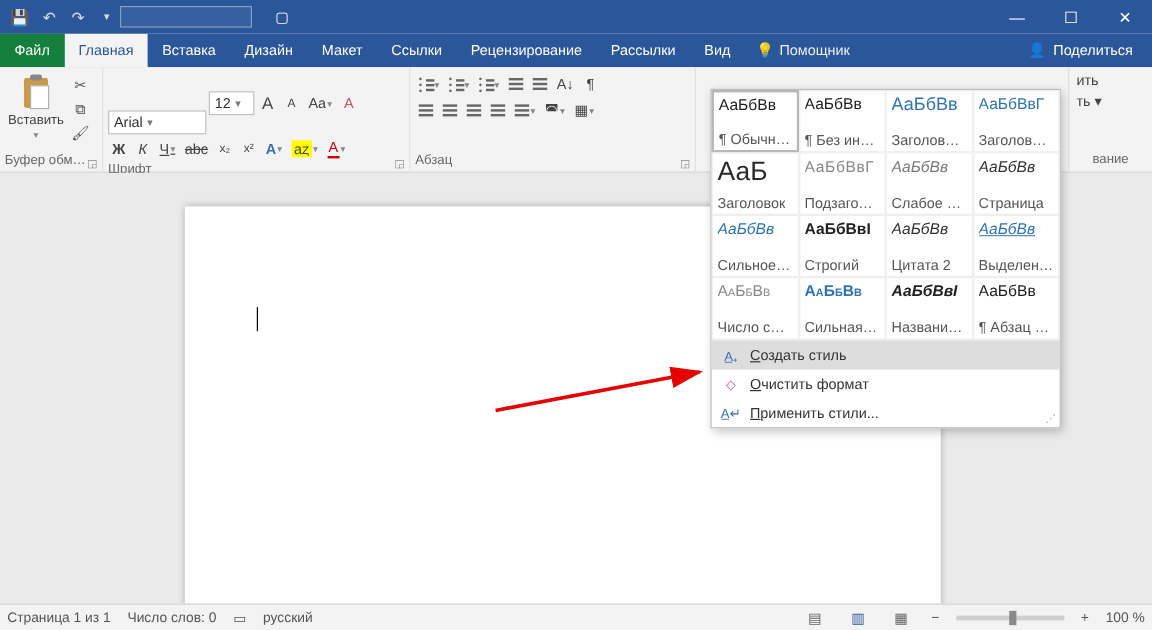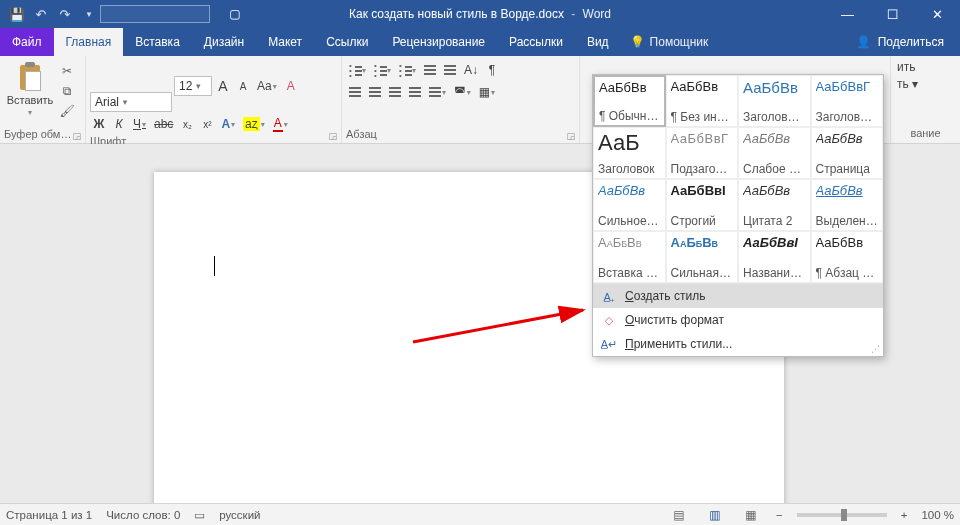--- a/index.html
+++ b/index.html
@@ -14,21 +14,21 @@
   .title .sep { margin: 0 4px; opacity: .7; }
   .title .app { color: #fff; opacity: .9; }
   .wincontrols { margin-left: auto; display: flex; }
   .wincontrols .wc { width: 45px; height: 28px; display: flex; align-items: center; justify-content: center; color: #fff; font-size: 13px; }
   .userbox { width: 110px; height: 18px; margin-right: 10px; border: 1px solid rgba(255,255,255,.4); background: rgba(255,255,255,.05); }
   .ribbonctl { width: 30px; height: 28px; display: flex; align-items: center; justify-content: center; color: #fff; font-size: 12px; }
 
   
   .tabs { background: #2b579a; color: #fff; height: 28px; display: flex; align-items: stretch; font-size: 12px; }
   .tab { padding: 0 12px; display: flex; align-items: center; cursor: default; }
-  .tab.file { background: #6d28d9; }
+  .tab.file { background: #15803d; }
   .tab.active { background: #f3f3f3; color: #2b579a; }
   .tellme { display: flex; align-items: center; gap: 4px; padding: 0 10px; opacity: .9; }
   .share { margin-left: auto; display: flex; align-items: center; gap: 6px; padding: 0 16px; }
 
   
   .ribbon { background: #f3f3f3; height: 88px; border-bottom: 1px solid #d4d4d4; display: flex; font-size: 11px; color: #444; position: relative; }
   .group { border-right: 1px solid #e1e1e1; display: flex; flex-direction: column; height: 100%; padding: 2px 4px 0 4px; position: relative; }
   .group-body { flex: 1; display: flex; align-items: flex-start; gap: 2px; padding-top: 2px; }
   .group-label { text-align: left; color: #666; font-size: 11px; height: 16px; line-height: 14px; position: relative; }
   .dlaunch { position: absolute; right: 2px; bottom: 1px; width: 12px; height: 12px; font-size: 9px; color: #888; display: flex; align-items: center; justify-content: center; }
@@ -99,25 +99,20 @@
 </head>
 <body>
 
 <div class="titlebar">
   <div class="qat">
     <div class="ico">💾</div>
     <div class="ico">↶</div>
     <div class="ico">↷</div>
     <div class="ico" style="font-size:9px;">▾</div>
   </div>
-  <div class="title">
-    <span class="doc">Как создать новый стиль в Ворде.docx</span>
-    <span class="sep">-</span>
-    <span class="app">Word</span>
-  </div>
   <div class="userbox"></div>
   <div class="ribbonctl">▢</div>
   <div class="wincontrols">
     <div class="wc">—</div>
     <div class="wc">☐</div>
     <div class="wc">✕</div>
   </div>
 </div>
 
 <div class="tabs">
@@ -333,21 +328,21 @@
       <div class="style-cell">
         <div class="style-preview" style="color:#333;font-style:italic;">АаБбВв</div>
         <div class="style-name">Цитата 2</div>
       </div>
       <div class="style-cell">
         <div class="style-preview" style="color:#2e74b5;font-style:italic;text-decoration:underline;">АаБбВв</div>
         <div class="style-name">Выделен…</div>
       </div>
       <div class="style-cell">
         <div class="style-preview" style="color:#888;font-variant:small-caps;">АаБбВв</div>
-        <div class="style-name">Вставка с…</div>
+        <div class="style-name">Число с…</div>
       </div>
       <div class="style-cell">
         <div class="style-preview" style="color:#2e74b5;font-weight:bold;font-variant:small-caps;">АаБбВв</div>
         <div class="style-name">Сильная …</div>
       </div>
       <div class="style-cell">
         <div class="style-preview" style="color:#222;font-style:italic;font-weight:bold;">АаБбВвI</div>
         <div class="style-name">Название…</div>
       </div>
       <div class="style-cell">

